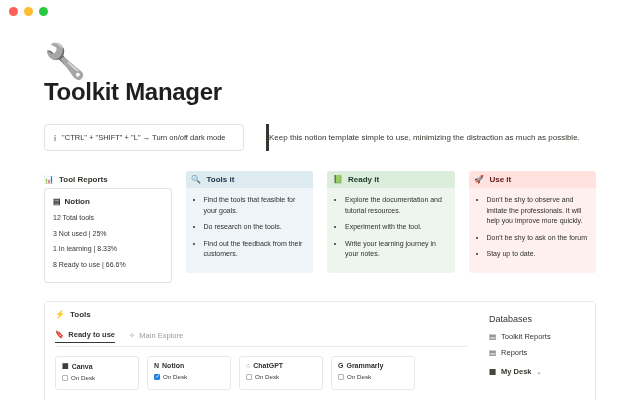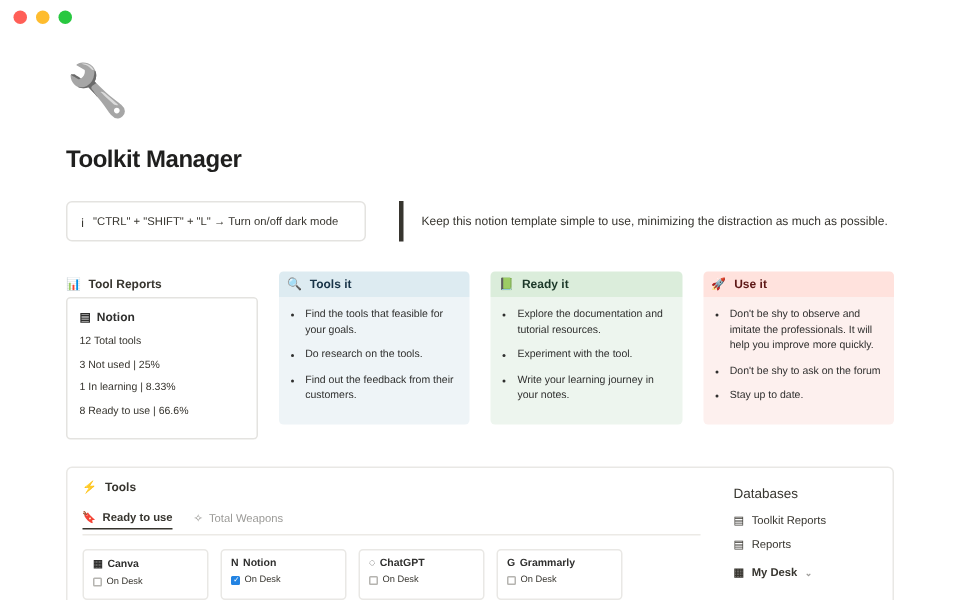--- a/index.html
+++ b/index.html
@@ -26,22 +26,21 @@
   .page { padding: 0 44px; }
 
   .hero-icon {
     margin-top: 22px;
     font-size: 34px;
     line-height: 1;
     color: #37352f;
     filter: grayscale(100%);
   }
   .page-title {
-    margin-top: 20px;
-    font-size: 16px;
+    font-size: 24px;
     font-weight: bold;
     letter-spacing: -0.3px;
     color: #1f1f1e;
   }
 
   .topcols {
     margin-top: 18px;
     display: flex;
     gap: 0;
     align-items: stretch;
@@ -53,21 +52,20 @@
     padding: 7px 9px;
     font-size: 7.5px;
     display: flex;
     gap: 6px;
     align-items: center;
     color: #37352f;
   }
   .callout .ic { font-size: 8px; }
   .topnote {
     margin-left: 22px;
-    padding-left: 12px;
     border-left: 3px solid #37352f;
     font-size: 8px;
     display: flex; align-items: center;
     color: #37352f;
     max-width: 330px;
   }
 
   .grid4 {
     margin-top: 20px;
     display: flex;
@@ -278,21 +276,21 @@
         <span>Tools</span>
       </div>
 
       <div class="tabs">
         <div class="tab active">
           <span>🔖</span>
           <span>Ready to use</span>
         </div>
         <div class="tab">
           <span>✧</span>
-          <span>Total Weapons</span>
+          <span>Main Explore</span>
         </div>
       </div>
 
       <div class="cards">
 
         <div class="card">
           <div class="card-title">
             <span>▦</span>
             <span>Canva</span>
           </div>

